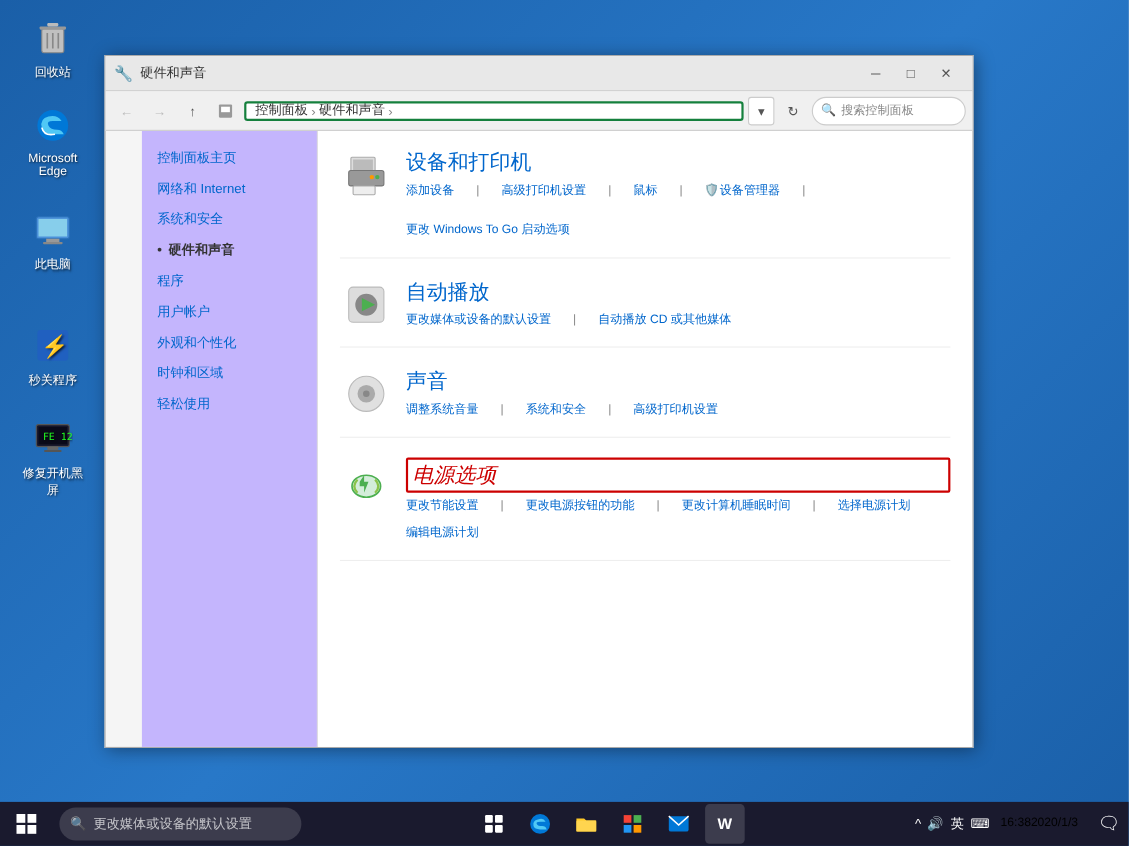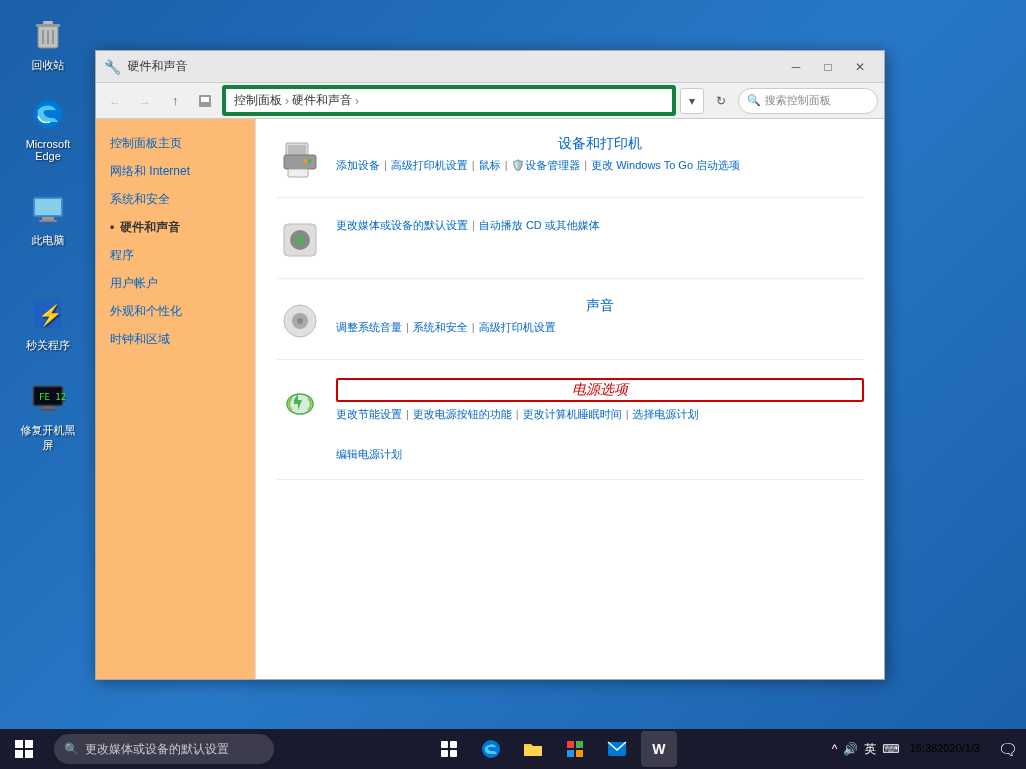--- a/index.html
+++ b/index.html
@@ -160,23 +160,23 @@
       align-items: center;
       justify-content: center;
       cursor: pointer;
       border-radius: 3px;
       color: #555;
       font-size: 12px;
     }
     .nav-btn.disabled { color: #bbb; cursor: default; }
     .address-path {
       flex: 1;
-      height: 31px;
+      height: 18px;
       background: white;
-      border: 4px solid #15803d;
+      border: 2px solid #15803d;
       border-radius: 3px;
       display: flex;
       align-items: center;
       padding: 0 8px;
       font-size: 12px;
       color: #333;
     }
     .address-path-sep { color: #888; margin: 0 3px; }
     .address-dropdown {
       width: 24px;
@@ -217,24 +217,25 @@
     
     .window-body {
       display: flex;
       flex: 1;
       overflow: hidden;
     }
 
     
     .sidebar {
       width: 160px;
-      background: #fdba74;
+      background: #c4b5fd;
       border-right: 1px solid #ddd;
       padding: 10px 0;
       overflow-y: auto;
+      margin-left: 33px;
     }
     .sidebar-item {
       padding: 5px 14px;
       cursor: pointer;
       font-size: 12px;
       color: #0066cc;
       display: flex;
       align-items: center;
       gap: 4px;
       line-height: 1.5;
@@ -270,31 +271,30 @@
       height: 48px;
       display: flex;
       align-items: center;
       justify-content: center;
       margin-right: 12px;
       font-size: 32px;
       flex-shrink: 0;
     }
     .category-content { flex: 1; }
     .category-title {
-      font-size: 14px;
+      font-size: 19px;
       color: #0066cc;
       font-weight: normal;
       margin-bottom: 3px;
       cursor: pointer;
-      text-align: center;
     }
     .category-links {
       display: flex;
       flex-wrap: wrap;
-      gap: 0;
+      gap: 16px;
       font-size: 11px;
       color: #0066cc;
       line-height: 1.8;
     }
     .category-link {
       cursor: pointer;
       color: #0066cc;
     }
     .link-sep {
       color: #888;
@@ -456,20 +456,23 @@
         </div>
         <div class="sidebar-item">
           <span>用户帐户</span>
         </div>
         <div class="sidebar-item">
           <span>外观和个性化</span>
         </div>
         <div class="sidebar-item">
           <span>时钟和区域</span>
         </div>
+        <div class="sidebar-item">
+          <span>轻松使用</span>
+        </div>
       </div>
 
       <div class="main-content">
 
         <div class="category-section">
           <div class="category-icon">
             <svg width="40" height="40" viewBox="0 0 40 40">
               <rect x="6" y="4" width="22" height="16" rx="1" fill="#ddd" stroke="#aaa" stroke-width="1"></rect>
               <rect x="8" y="6" width="18" height="12" fill="#bbb"></rect>
               <rect x="4" y="16" width="32" height="14" rx="2" fill="#999" stroke="#777" stroke-width="1"></rect>
@@ -497,20 +500,21 @@
         <div class="category-section">
           <div class="category-icon">
             <svg width="40" height="40" viewBox="0 0 40 40">
               <rect x="4" y="4" width="32" height="32" rx="4" fill="#ddd" stroke="#bbb" stroke-width="1"></rect>
               <circle cx="20" cy="20" r="10" fill="#888"></circle>
               <circle cx="20" cy="20" r="3" fill="#ccc"></circle>
               <polygon points="16,14 28,20 16,26" fill="#4caf50"></polygon>
             </svg>
           </div>
           <div class="category-content">
+            <div class="category-title">自动播放</div>
             <div class="category-links">
               <span class="category-link">更改媒体或设备的默认设置</span>
               <span class="link-sep">|</span>
               <span class="category-link">自动播放 CD 或其他媒体</span>
             </div>
           </div>
         </div>
 
         <div class="category-section">
           <div class="category-icon">
@@ -545,21 +549,21 @@
             <div class="category-title power-options-highlighted">电源选项</div>
             <div class="category-links">
               <span class="category-link">更改节能设置</span>
               <span class="link-sep">|</span>
               <span class="category-link">更改电源按钮的功能</span>
               <span class="link-sep">|</span>
               <span class="category-link">更改计算机睡眠时间</span>
               <span class="link-sep">|</span>
               <span class="category-link">选择电源计划</span>
             </div>
-            <div class="category-links" style="margin-top:20px;">
+            <div class="category-links" style="margin-top:4px;">
               <span class="category-link">编辑电源计划</span>
             </div>
           </div>
         </div>
 
       </div>
     </div>
   </div>
 
   <div class="taskbar">

